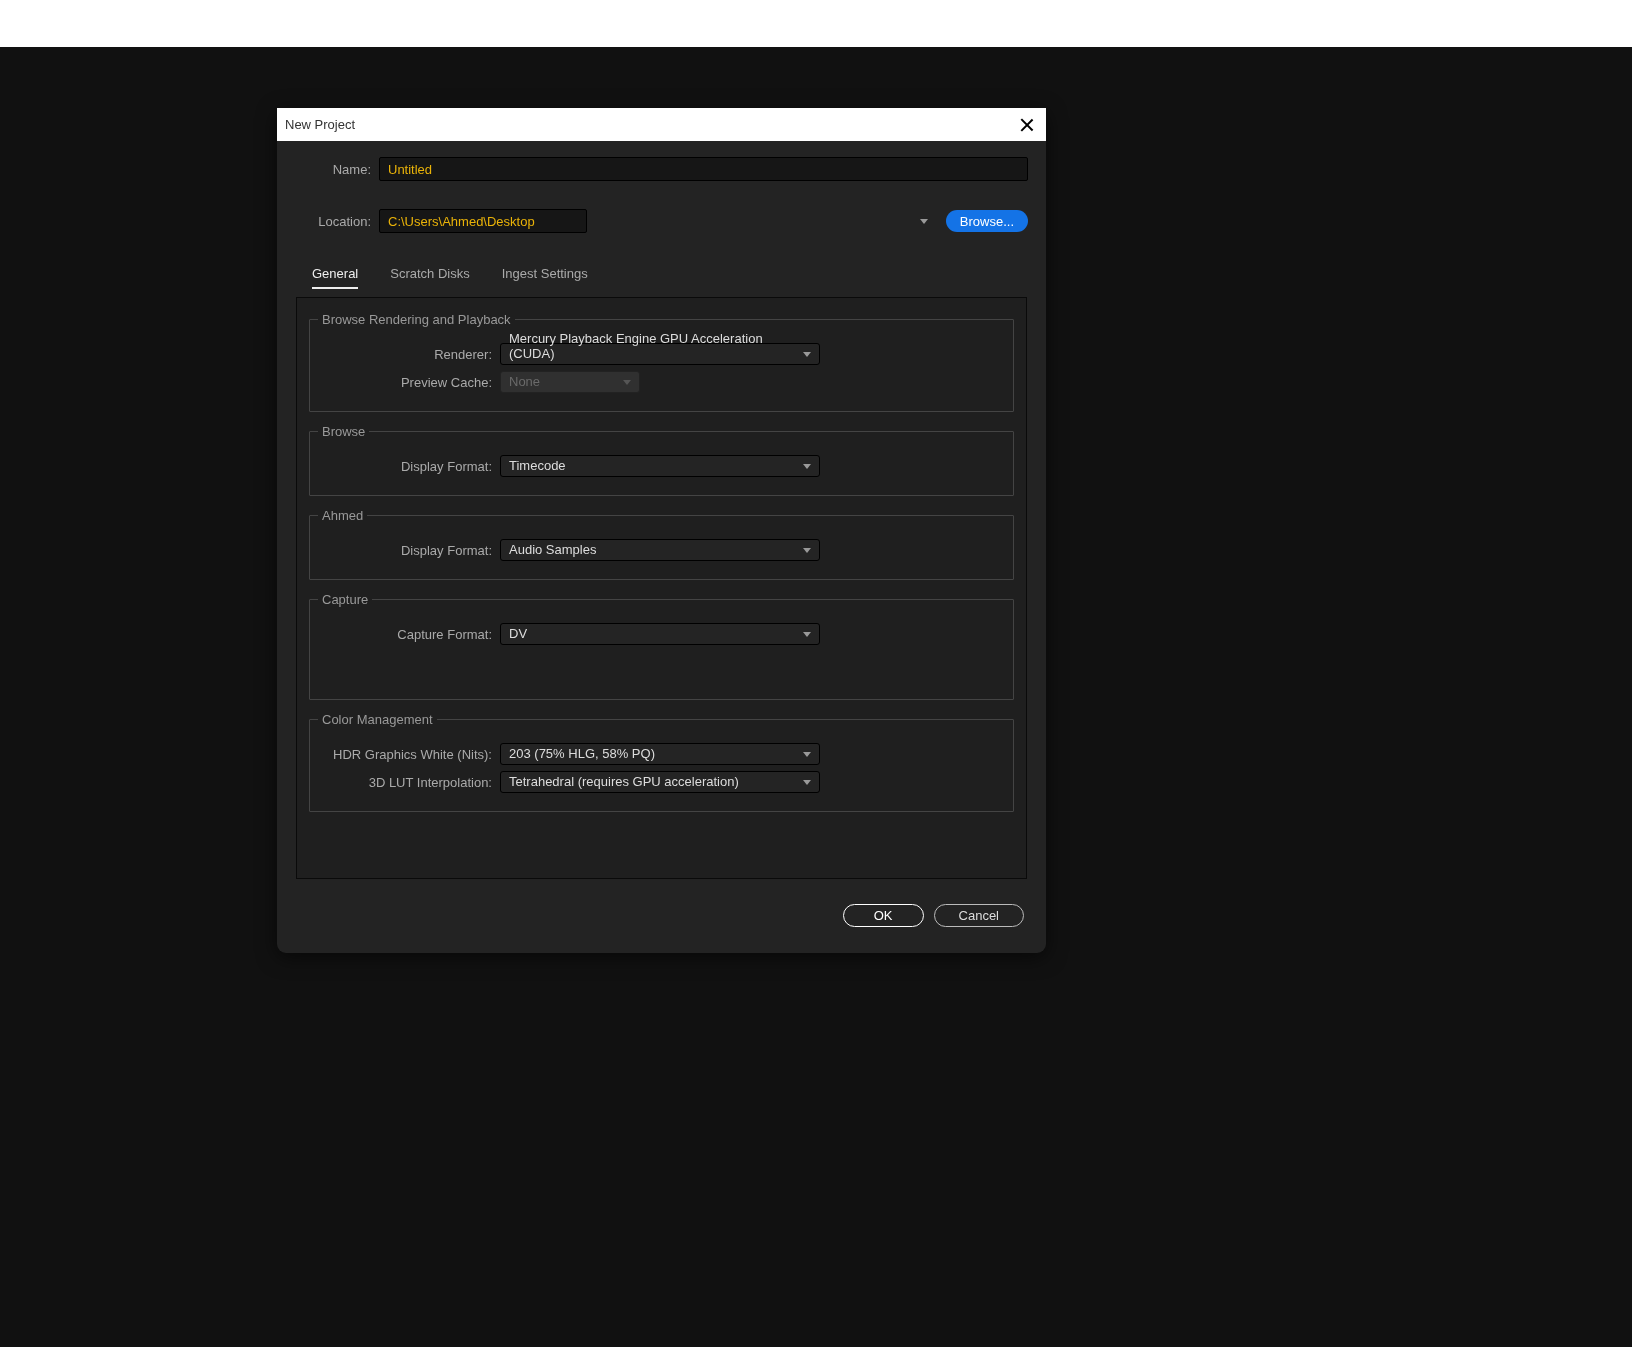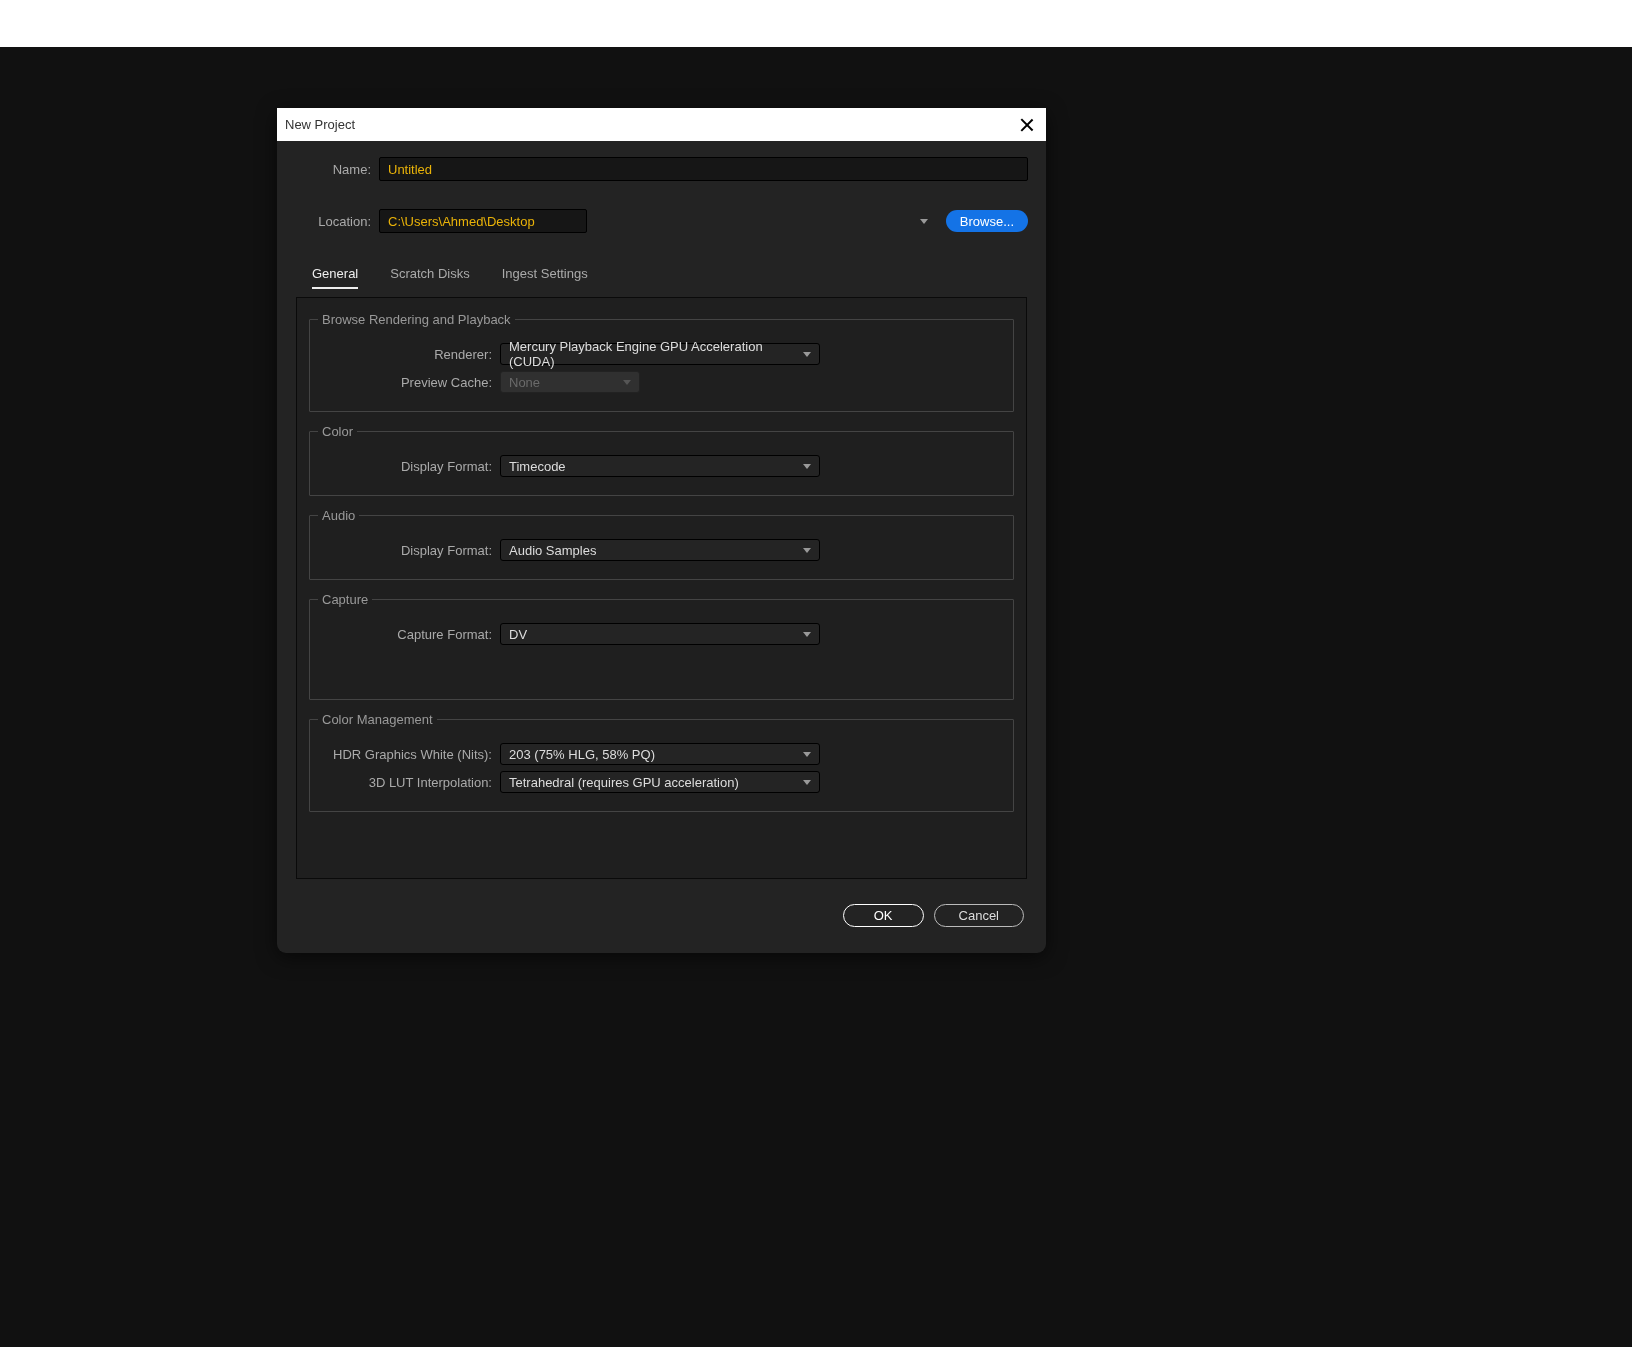--- a/index.html
+++ b/index.html
@@ -104,21 +104,21 @@
     background: #242424;
     border: 1px solid #000;
     color: #ddd;
     font-size: 13px;
     padding: 3px 26px 3px 8px;
     border-radius: 3px;
     height: 22px;
     position: relative;
     cursor: pointer;
     display: inline-flex;
-    align-items: center;
+    align-items: flex-end;
   }
   .select .chev {
     position: absolute; right: 8px; top: 50%; transform: translateY(-40%);
     width: 0; height: 0;
     border-left: 4px solid transparent;
     border-right: 4px solid transparent;
     border-top: 5px solid #999;
   }
   .select.wide { width: 320px; }
   .select.small { width: 140px; }
@@ -196,32 +196,32 @@
             <div class="field-row">
               <span class="flabel">Preview Cache:</span>
               <div class="select small disabled">
                 <span>None</span>
                 <span class="chev"></span>
               </div>
             </div>
           </fieldset>
 
           <fieldset class="group">
-            <legend>Color</legend>
+            <legend>Browse</legend>
             <div class="field-row first">
               <span class="flabel">Display Format:</span>
               <div class="select wide">
                 <span>Timecode</span>
                 <span class="chev"></span>
               </div>
             </div>
           </fieldset>
 
           <fieldset class="group">
-            <legend>Audio</legend>
+            <legend>Ahmed</legend>
             <div class="field-row first">
               <span class="flabel">Display Format:</span>
               <div class="select wide">
                 <span>Audio Samples</span>
                 <span class="chev"></span>
               </div>
             </div>
           </fieldset>
 
           <fieldset class="group capture-group">

